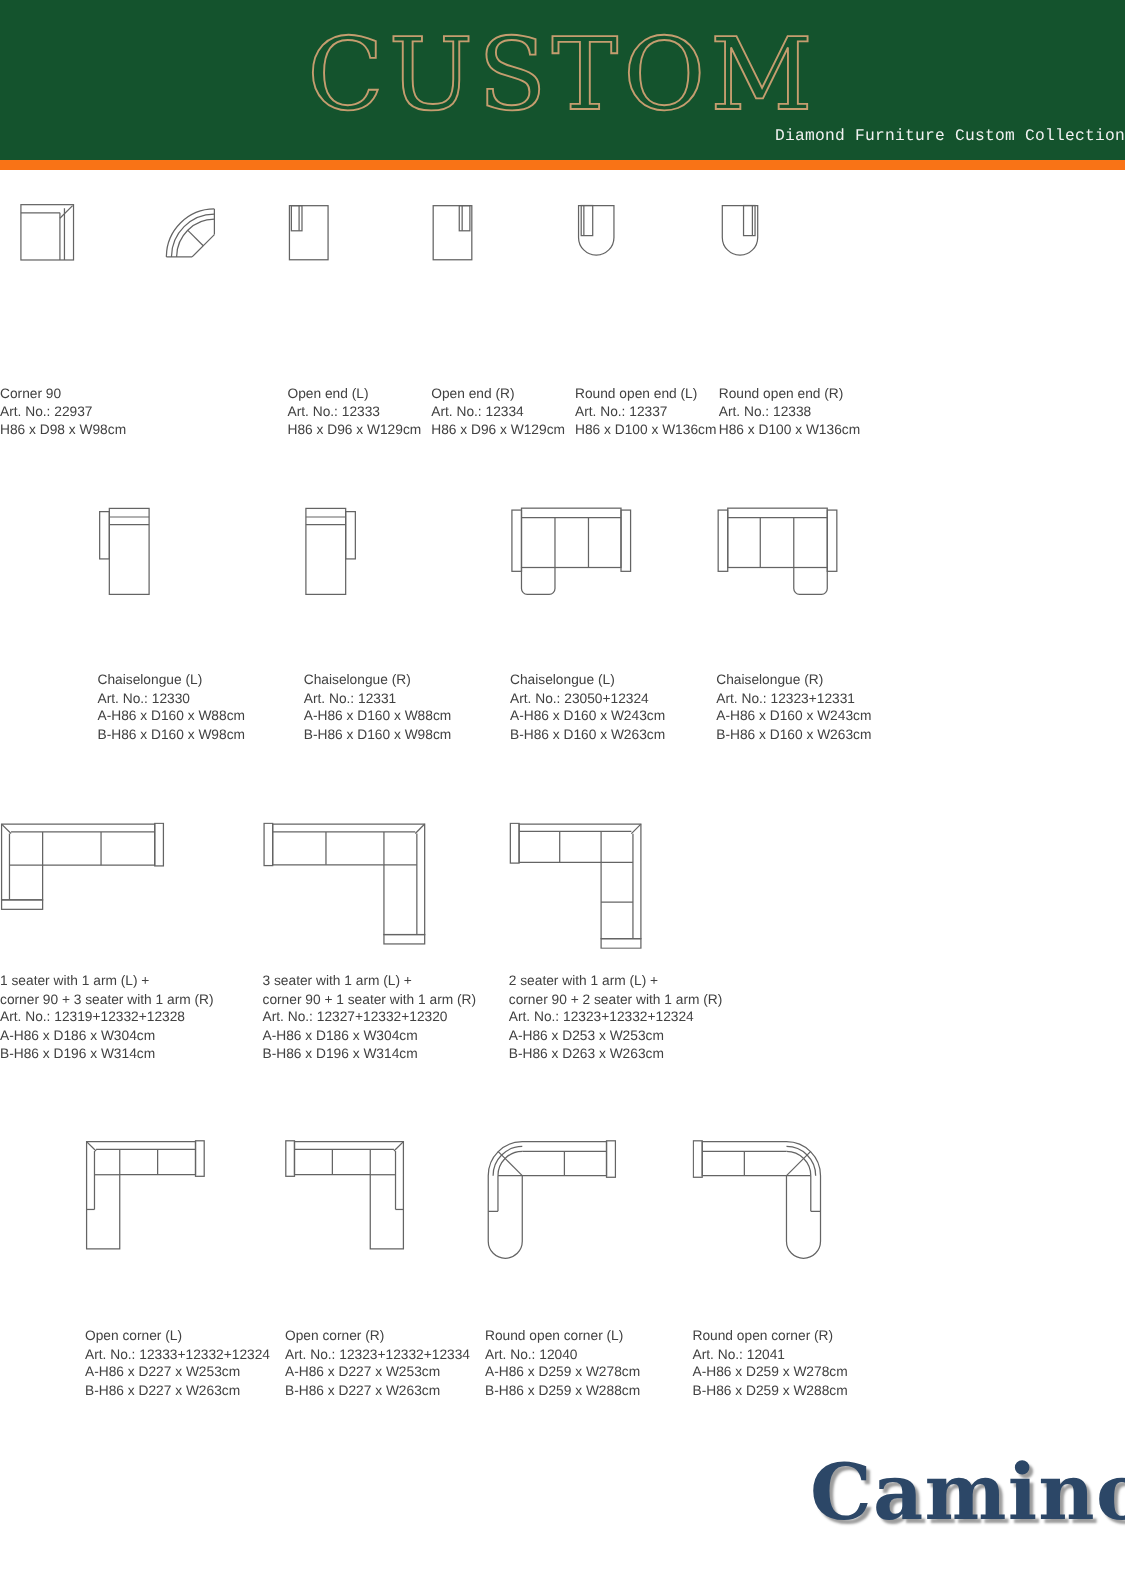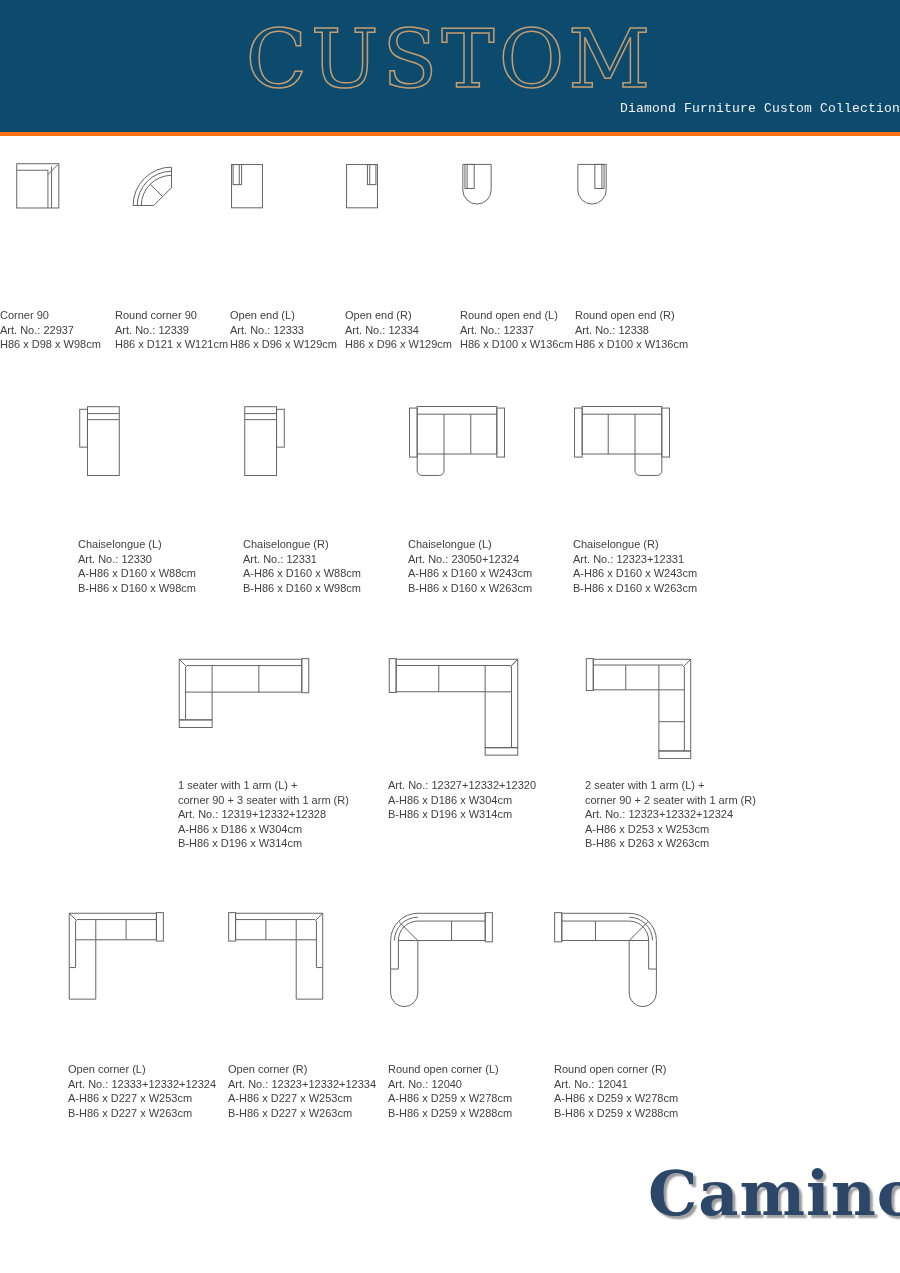--- a/index.html
+++ b/index.html
@@ -3,21 +3,21 @@
 <meta charset="utf-8">
 <style>
   html,body{margin:0;padding:0}
   body{
     width:900px;height:1273px;position:relative;overflow:hidden;
     background:#ffffff;font-family:"Liberation Sans",sans-serif;
   }
   
   .header{
     position:absolute;top:0;left:0;width:900px;height:136px;
-    background:#0c4a6e;border-bottom:4px solid #f97316;box-sizing:border-box;
+    background:#14532d;border-bottom:8px solid #f97316;box-sizing:border-box;
   }
   .header .title{
     position:absolute;top:20px;left:0;width:100%;text-align:center;
     font-family:"DejaVu Serif",serif;font-size:80px;line-height:1;
     letter-spacing:4px;font-weight:400;
     color:#c59d6f;-webkit-text-fill-color:transparent;-webkit-text-stroke:1.5px #c59d6f;
   }
   .header .subtitle{
     position:absolute;top:101px;left:0;width:100%;text-align:right;
     color:#f2f2f2;font-size:13px;letter-spacing:.2px;font-family:Liberation Mono, monospace;
@@ -29,21 +29,21 @@
   .drawing svg{display:block}
   .row1{top:160px;}
   .row1 .item{width:115px}
   .row1 .drawing{height:145px;padding-top:3px}
   .row1 .item:nth-child(1) .drawing svg{margin-left:16px}
   .row1 .item:nth-child(2) .drawing svg{margin-left:14px}
   .row2{top:403px;padding-left:78px}
   .row2 .item{width:165px}
   .row2 .item:nth-child(4){width:200px}
   .row2 .drawing{height:132px;padding-top:2px}
-  .row3{top:650px;padding-left:178px}
+  .row3{top:650px;}
   .row3 .item:nth-child(1){width:210px}
   .row3 .item:nth-child(2){width:197px}
   .row3 .item:nth-child(3){width:225px}
   .row3 .drawing{height:120px;padding-top:8px}
   .row4{top:905px;padding-left:68px}
   .row4 .item{width:160px}
   .row4 .item:nth-child(3){width:166px}
   .row4 .item:nth-child(4){width:200px}
   .row4 .drawing{height:150px;padding-top:7px}
   .mod-name,.mod-art,.mod-dims{font-size:11px;line-height:14.5px;color:#414141}
@@ -93,29 +93,20 @@
             <path d="M6,62 A56,56 0 0 1 62,6"></path>
             <path d="M12,62 A50,50 0 0 1 62,12"></path>
             <path d="M18,62 A44,44 0 0 1 62,18"></path>
             <path d="M6,62 H36"></path>
             <path d="M62,6 V36"></path>
             <path d="M36,62 L62,36"></path>
             <path d="M31,31 L49,49"></path>
           </g>
         </svg>
       </div>
-    <div class="label">
-      <div class="mod-name">
-          <div>Round corner 90</div>
-        </div>
-      <div class="mod-art">Art. No.: 12339</div>
-      <div class="mod-dims">
-          <div>H86 x D121 x W121cm</div>
-        </div>
-    </div>
   </div>
 
   <div class="item">
     <div class="drawing">
         <svg width="34" viewBox="0 0 44 60" xmlns="http://www.w3.org/2000/svg">
           <g fill="none" stroke="#646464" stroke-width="1.3" stroke-linejoin="miter">
             <rect x="2" y="2" width="40" height="56"></rect>
             <rect x="4" y="2" width="11" height="26"></rect>
             <path d="M12,2 V28"></path>
           </g>
@@ -334,20 +325,24 @@
             <path d="M207,2 L195,14"></path>
             <path d="M13,12 H195"></path>
             <path d="M197,14 V143"></path>
             <path d="M155,12 V54"></path>
             <path d="M81,12 V54"></path>
             <path d="M155,54 H197"></path>
           </g>
         </svg>
       </div>
     <div class="label">
+      <div class="mod-name">
+          <div>3 seater with 1 arm (L) +</div>
+          <div>corner 90 + 1 seater with 1 arm (R)</div>
+        </div>
       <div class="mod-art">Art. No.: 12327+12332+12320</div>
       <div class="mod-dims">
           <div>A-H86 x D186 x W304cm</div>
           <div>B-H86 x D196 x W314cm</div>
         </div>
     </div>
   </div>
 
   <div class="item">
     <div class="drawing">

